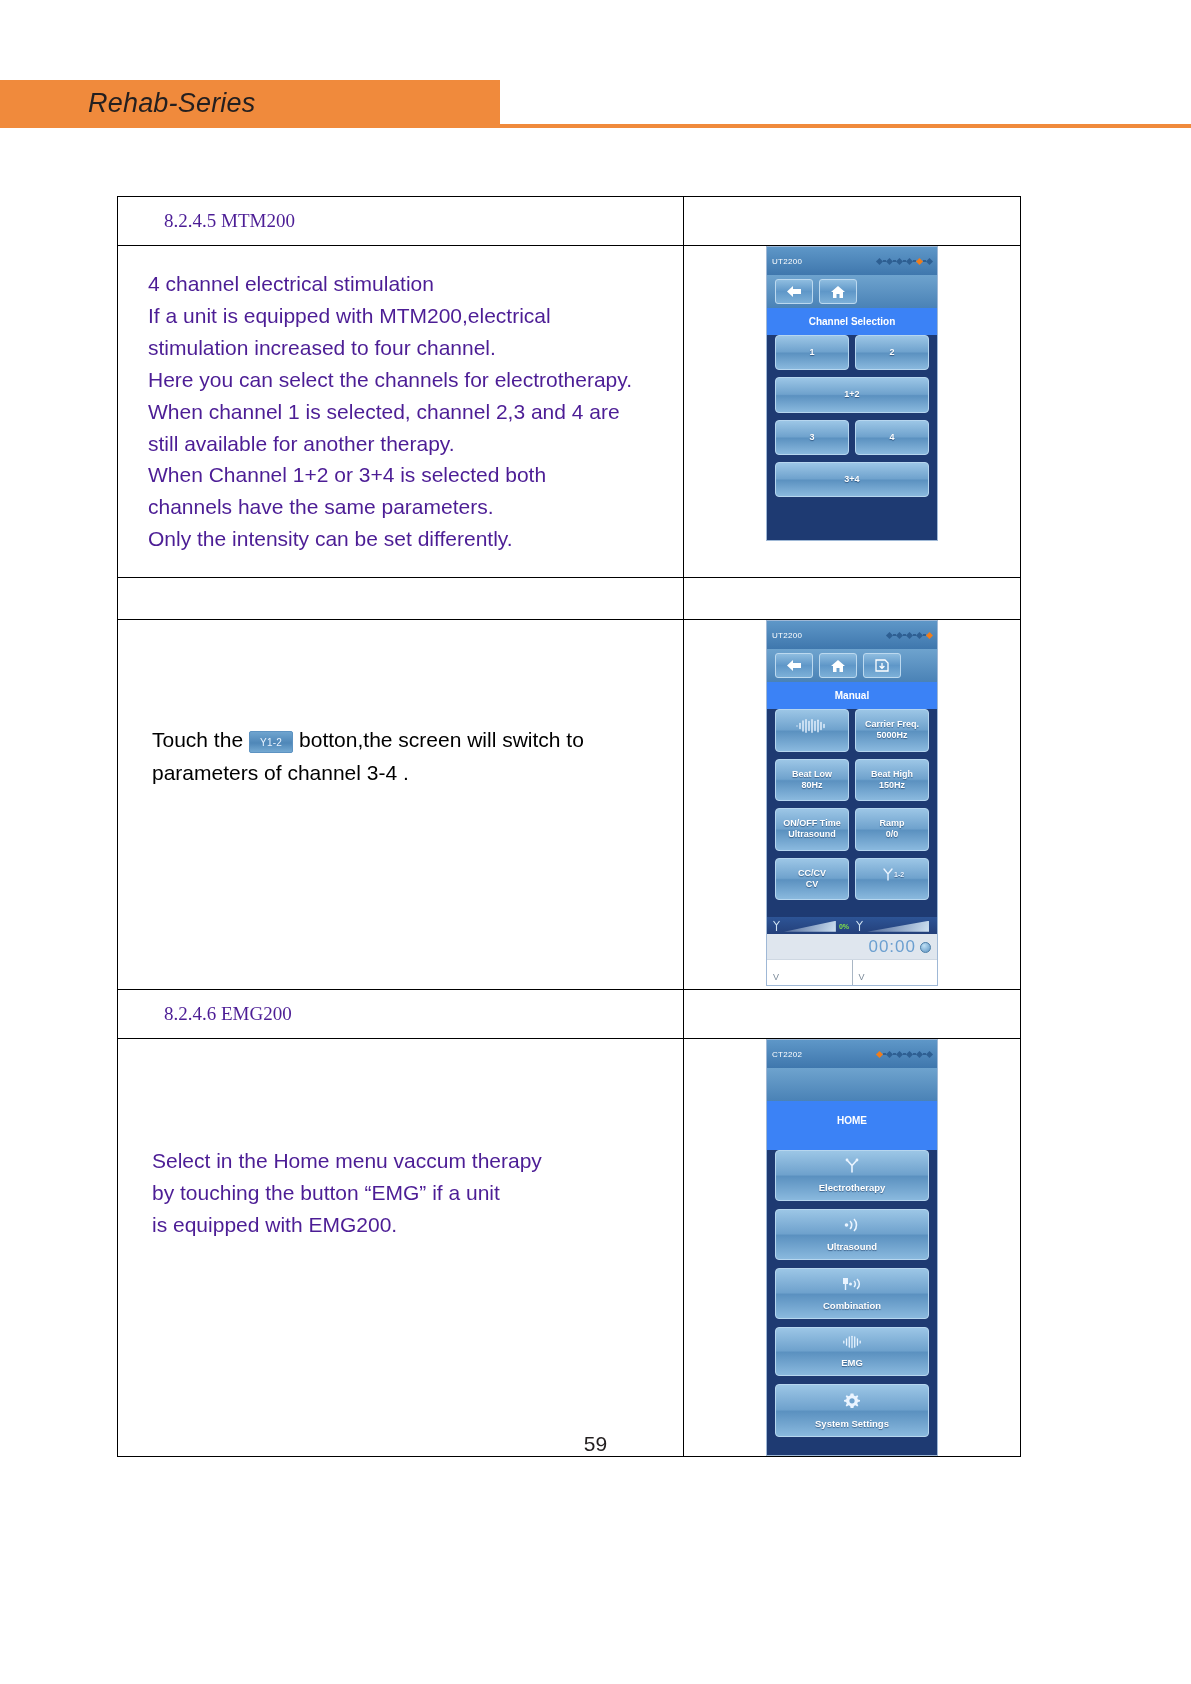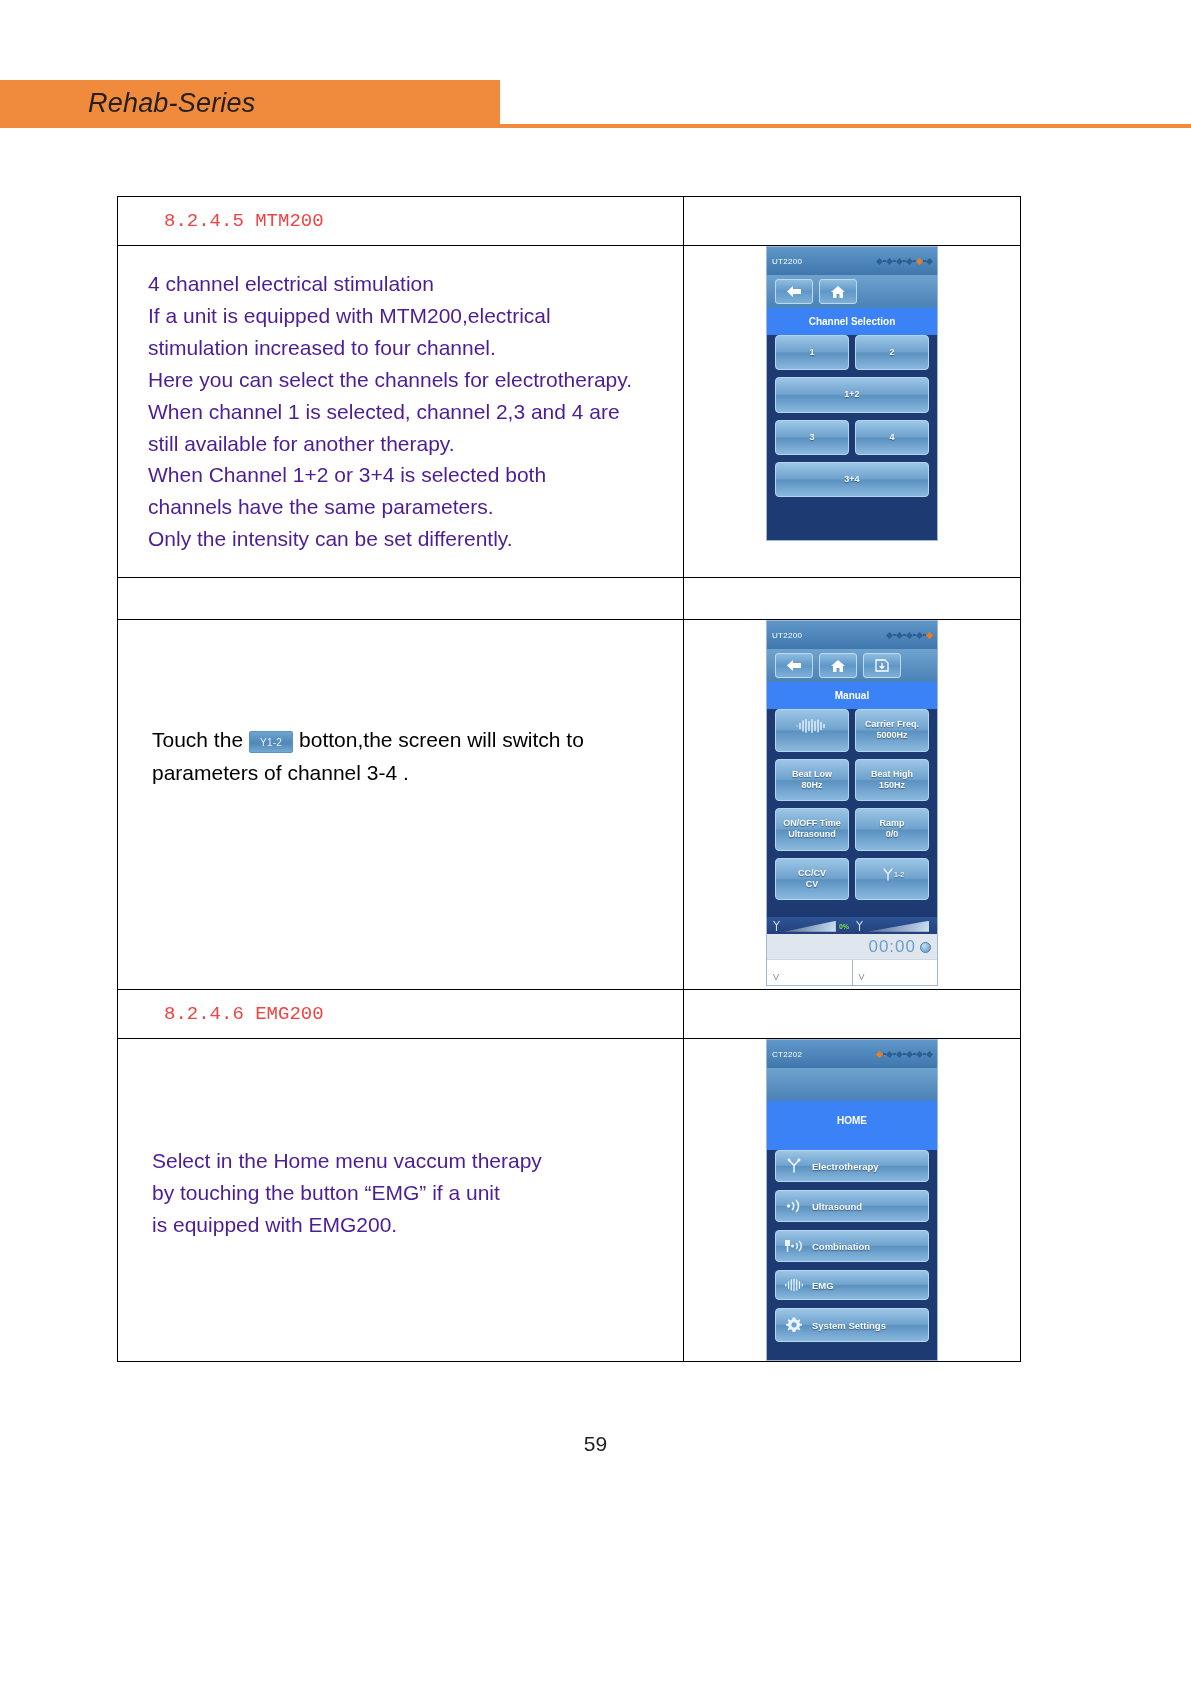--- a/index.html
+++ b/index.html
@@ -36,22 +36,22 @@
   }
   .tbl td {
     border: 1px solid #000;
     vertical-align: top;
     padding: 0;
   }
   .col-text { width: 566px; }
   .col-img  { width: 337px; }
 
   .sec-head {
-    font-size: 19px; color: #ef4444; padding: 13px 0 13px 46px;
-    font-family: Liberation Mono, monospace;
+    font-size: 19px; color: #4c1d95; padding: 13px 0 13px 46px;
+    font-family: Liberation Serif, serif;
   }
   .body-text {
     font-size: 21px; line-height: 1.52; color: #4c1d95;
     padding: 22px 18px 22px 30px;
     font-family: "Liberation Sans", sans-serif;
   }
   .body-text.indent { padding-left: 34px; }
   .spacer-row td { height: 42px; }
 
   .imgcell { text-align: center; padding: 12px 0; }
@@ -174,20 +174,21 @@
 
   
   .menu-item {
     display: flex; align-items: center; gap: 8px;
     border-radius: 4px; margin-bottom: 8px;
     background: linear-gradient(180deg,#9cc6e6 0%,#6fa2cd 48%,#5b91c0 52%,#8ab9de 100%);
     border: 1px solid #b6d6ef;
     padding: 7px 8px;
     color: #ffffff; font-size: 9.5px; font-weight: bold;
     text-shadow: 0 1px 1px rgba(20,50,90,.6);
+    flex-direction: column;
   }
   .menu-item .mi-ico { width: 20px; display:flex; align-items:center; justify-content:center; }
 
   .pager {
     position: absolute; left: 0; top: 1432px; width: 1191px;
     text-align: center; font-size: 21px; color: #231f20;
     font-family: "Liberation Sans", sans-serif;
   }
 </style>
 </head>

